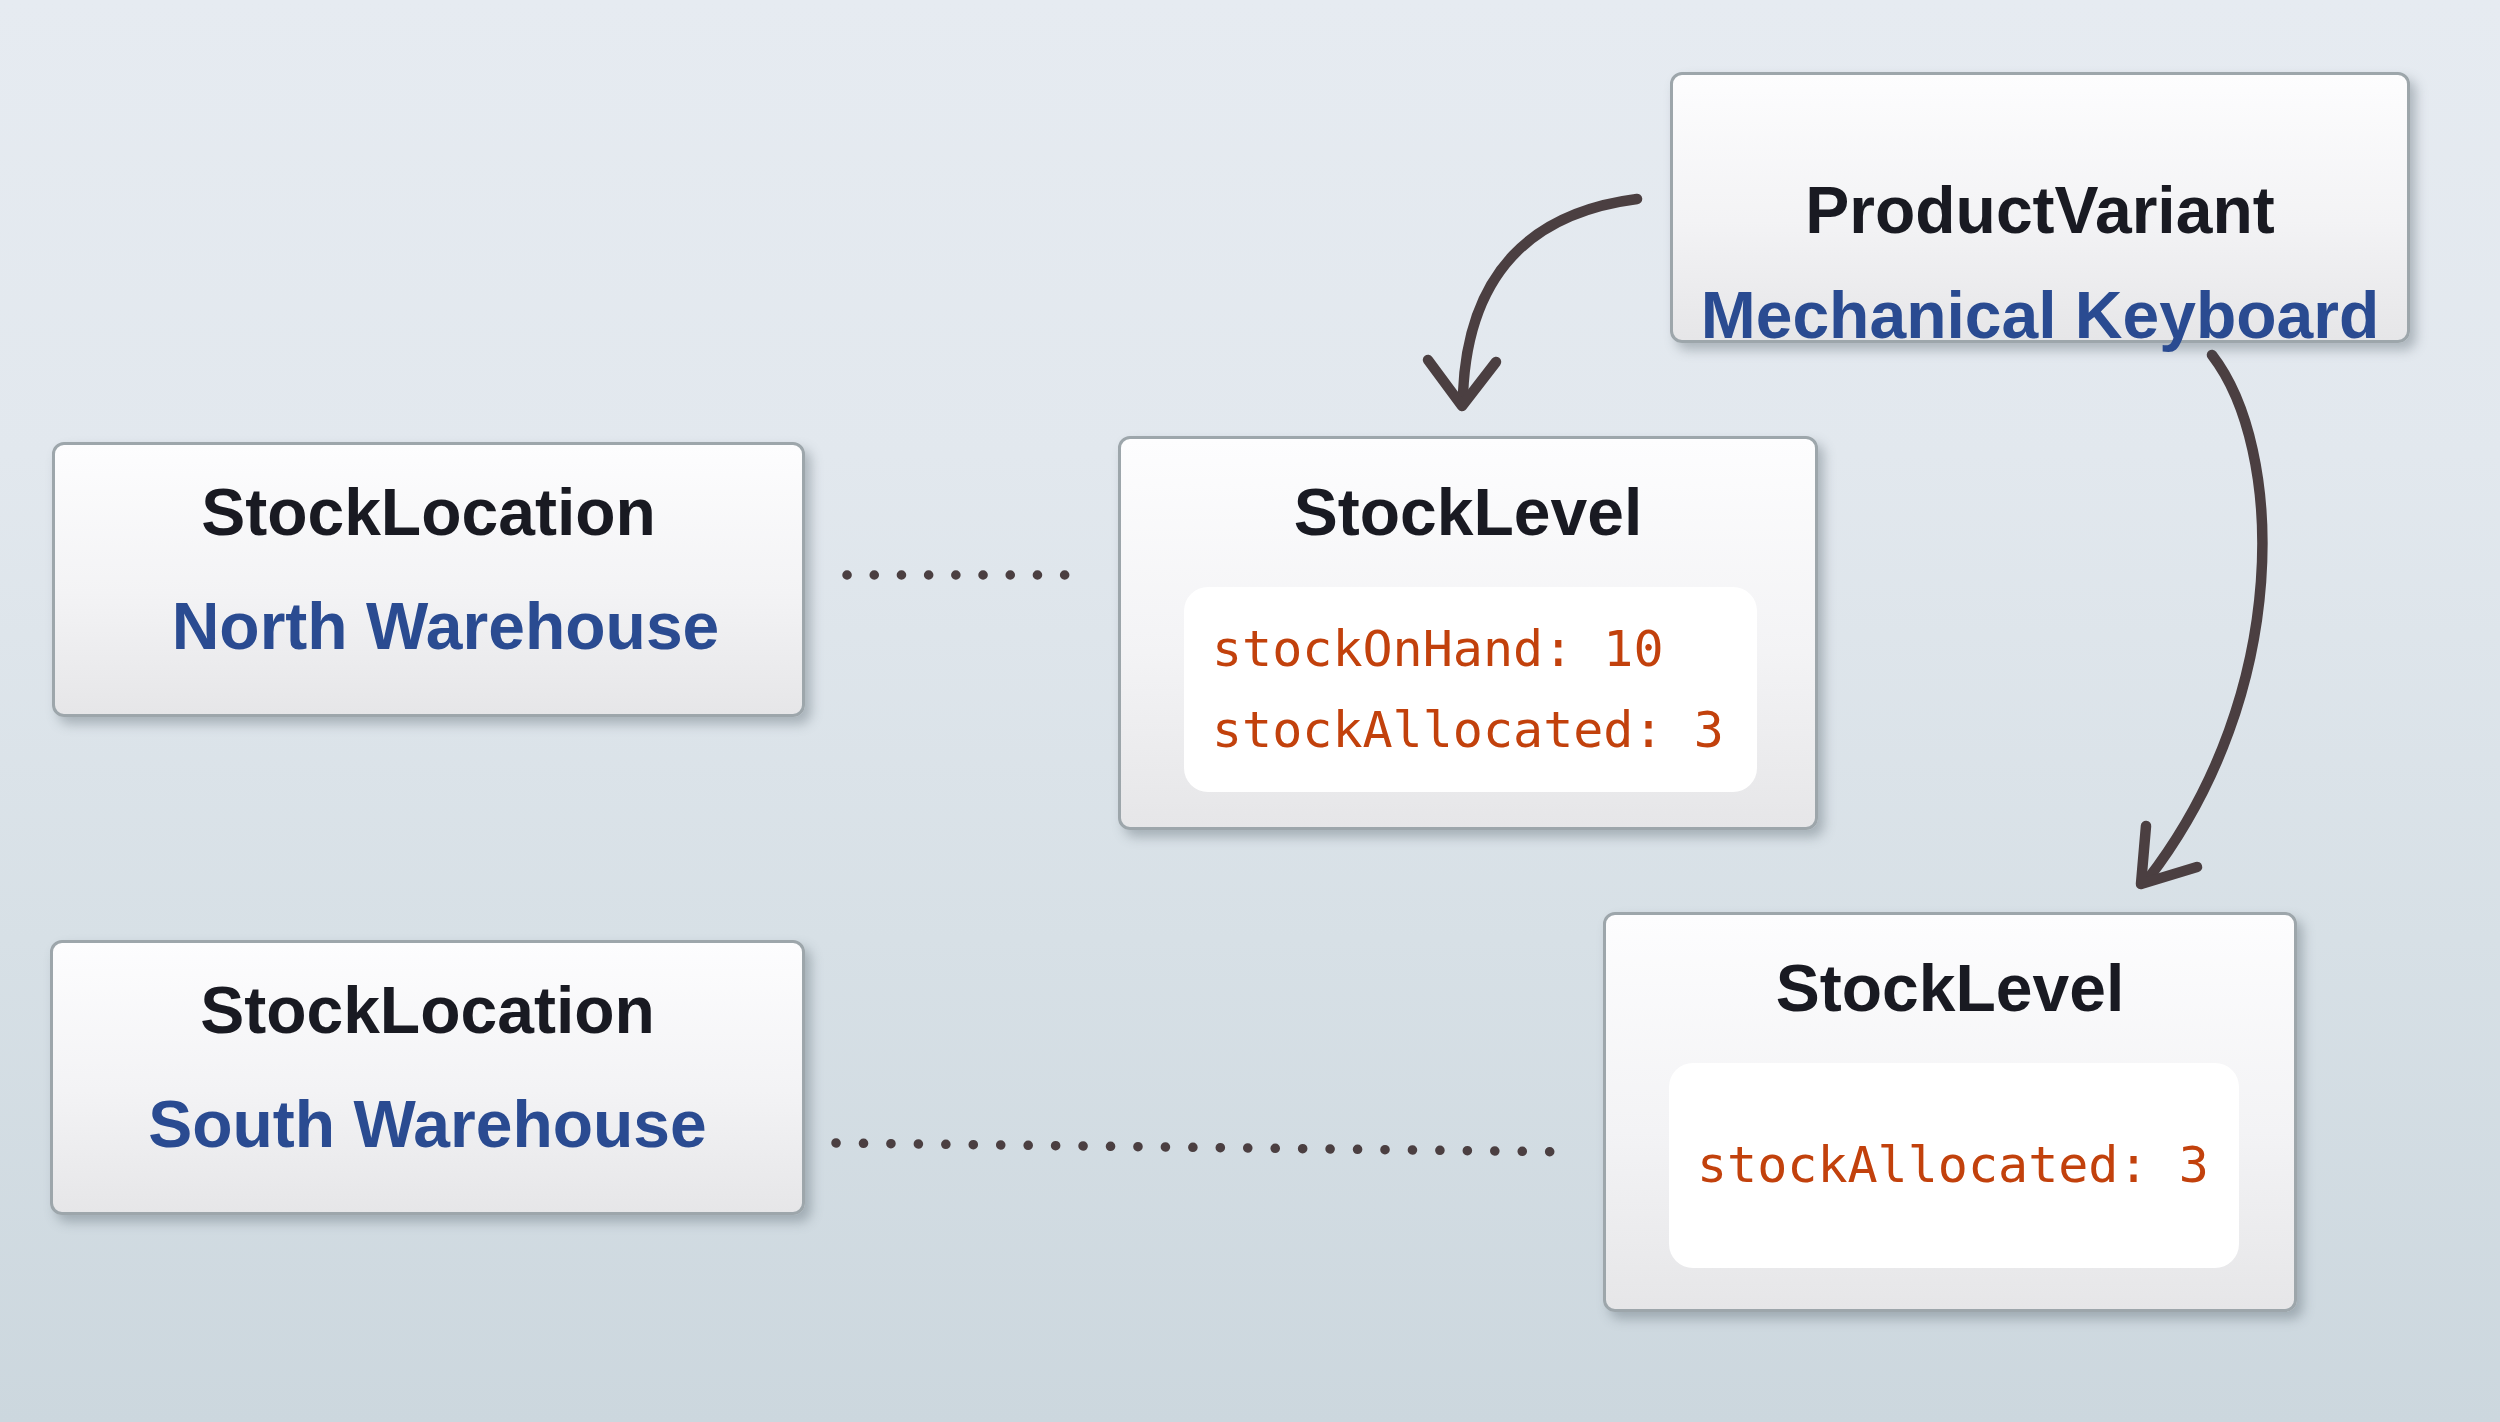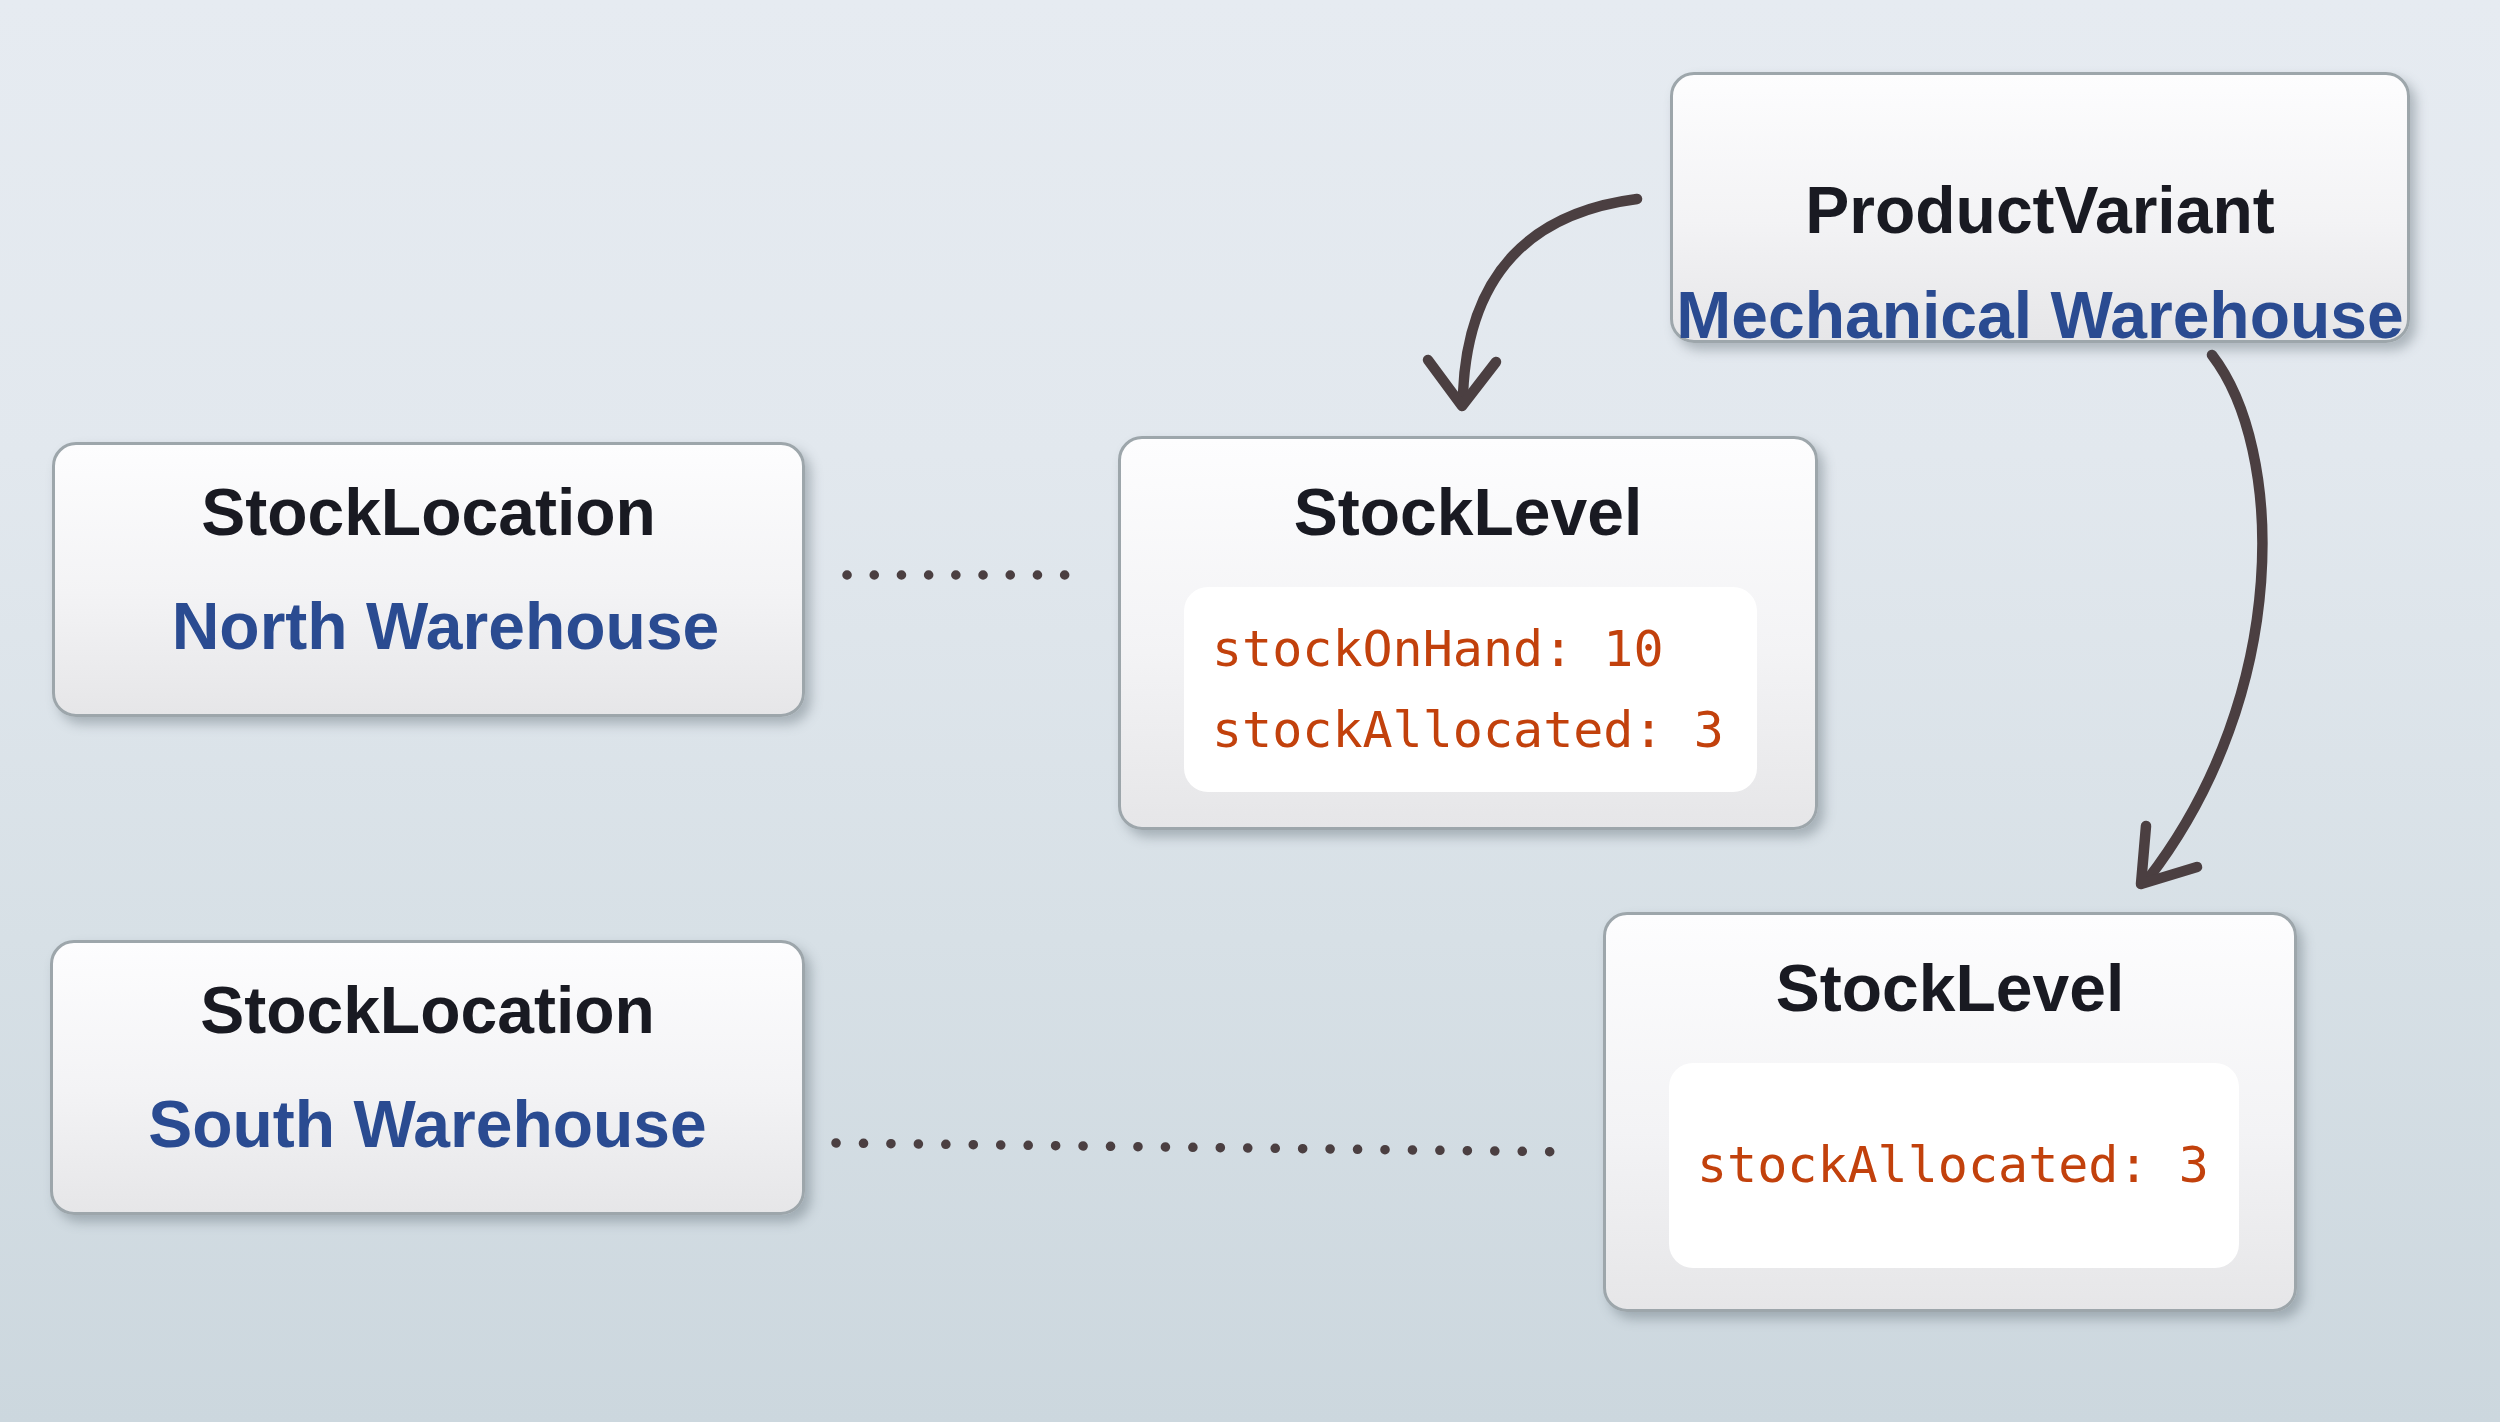--- a/index.html
+++ b/index.html
@@ -7,21 +7,21 @@
     width:2500px;height:1422px;
     font-family:"Liberation Sans",sans-serif;
     background:linear-gradient(180deg,#e6ebf1 0%,#e2e8ee 32%,#d7e0e6 66%,#ccd7de 100%);
     overflow:hidden;
   }
   .stage{position:relative;width:2500px;height:1422px;}
 
   .card{
     position:absolute;
     border:3.5px solid #9da6ab;
-    border-radius:24px;
+    border-radius:12px;
     background:linear-gradient(180deg,#fdfdfe 0%,#f3f3f5 55%,#e6e6e8 100%);
     box-shadow:6px 7px 12px rgba(70,82,92,0.35);
     box-sizing:border-box;
   }
   .entity-title{
     position:absolute;left:0;right:0;
     text-align:center;
     font-weight:bold;
     font-size:66px;line-height:66px;
     color:#191a22;
@@ -89,21 +89,21 @@
       <polyline points="2146,826 2141,884 2197,867"></polyline>
     </g>
 
     <line x1="847" y1="575" x2="1091" y2="575" stroke="#4b3f41" stroke-width="9.5" stroke-linecap="round" stroke-dasharray="0.1 27.1"></line>
 
     <line x1="836" y1="1143" x2="1575" y2="1152" stroke="#4b3f41" stroke-width="9.5" stroke-linecap="round" stroke-dasharray="0.1 27.35"></line>
   </svg>
 
   <div class="card" id="card-product-variant">
     <div class="entity-title">ProductVariant</div>
-    <div class="instance-name">Mechanical Warehouse</div>
+    <div class="instance-name">Mechanical Keyboard</div>
   </div>
 
   <div class="card" id="card-stock-location-north">
     <div class="entity-title">StockLocation</div>
     <div class="instance-name">North Warehouse</div>
   </div>
 
   <div class="card" id="card-stock-level-north">
     <div class="entity-title">StockLevel</div>
     <div class="code-panel">

